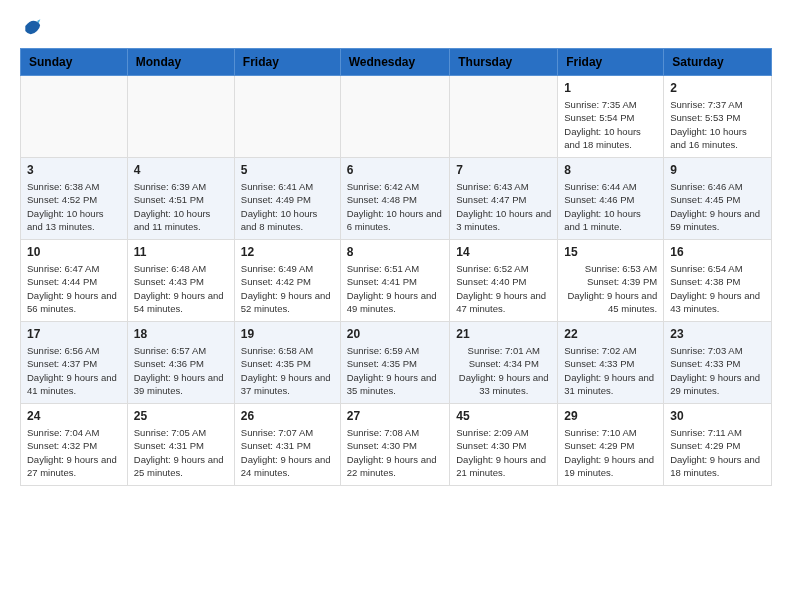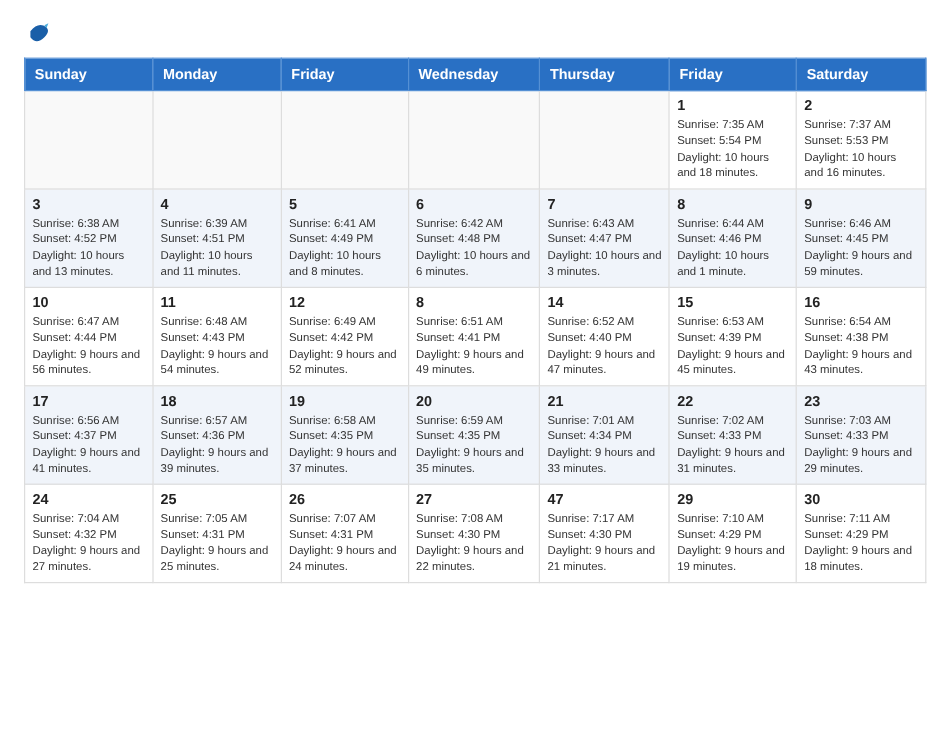--- a/index.html
+++ b/index.html
@@ -50,21 +50,21 @@
       font-size: 14px;
       color: #555;
     }
     .calendar {
       width: 100%;
       border-collapse: collapse;
       border: 1px solid #ccc;
     }
     .calendar th {
       background-color: #2970c4;
-      color: #ffffff;
+      color: #000000;
       font-size: 12px;
       font-weight: bold;
       padding: 6px 8px;
       text-align: left;
       border: 1px solid #5590d4;
     }
     .calendar td {
       vertical-align: top;
       padding: 5px 6px;
       border: 1px solid #ddd;
@@ -214,21 +214,21 @@
 Daylight: 9 hours and 49 minutes.</div>
           </td>
           <td>
             <div class="day-number">14</div>
             <div class="day-info" style="white-space: pre-line;">Sunrise: 6:52 AM
 Sunset: 4:40 PM
 Daylight: 9 hours and 47 minutes.</div>
           </td>
           <td>
             <div class="day-number">15</div>
-            <div class="day-info" style="white-space: pre-line;">Sunrise: 6:53 AM
+            <div class="day-info" style="white-space: pre-line; text-align: right;">Sunrise: 6:53 AM
 Sunset: 4:39 PM
 Daylight: 9 hours and 45 minutes.</div>
           </td>
           <td>
             <div class="day-number">16</div>
             <div class="day-info" style="white-space: pre-line;">Sunrise: 6:54 AM
 Sunset: 4:38 PM
 Daylight: 9 hours and 43 minutes.</div>
           </td>
         </tr>
@@ -252,21 +252,21 @@
 Daylight: 9 hours and 37 minutes.</div>
           </td>
           <td>
             <div class="day-number">20</div>
             <div class="day-info" style="white-space: pre-line;">Sunrise: 6:59 AM
 Sunset: 4:35 PM
 Daylight: 9 hours and 35 minutes.</div>
           </td>
           <td>
             <div class="day-number">21</div>
-            <div class="day-info" style="white-space: pre-line;">Sunrise: 7:01 AM
+            <div class="day-info" style="white-space: pre-line; text-align: center;">Sunrise: 7:01 AM
 Sunset: 4:34 PM
 Daylight: 9 hours and 33 minutes.</div>
           </td>
           <td>
             <div class="day-number">22</div>
             <div class="day-info" style="white-space: pre-line;">Sunrise: 7:02 AM
 Sunset: 4:33 PM
 Daylight: 9 hours and 31 minutes.</div>
           </td>
           <td>
@@ -295,22 +295,22 @@
 Sunset: 4:31 PM
 Daylight: 9 hours and 24 minutes.</div>
           </td>
           <td>
             <div class="day-number">27</div>
             <div class="day-info" style="white-space: pre-line;">Sunrise: 7:08 AM
 Sunset: 4:30 PM
 Daylight: 9 hours and 22 minutes.</div>
           </td>
           <td>
-            <div class="day-number">47</div>
-            <div class="day-info" style="white-space: pre-line;">Sunrise: 7:17 AM
+            <div class="day-number">45</div>
+            <div class="day-info" style="white-space: pre-line;">Sunrise: 2:09 AM
 Sunset: 4:30 PM
 Daylight: 9 hours and 21 minutes.</div>
           </td>
           <td>
             <div class="day-number">29</div>
             <div class="day-info" style="white-space: pre-line;">Sunrise: 7:10 AM
 Sunset: 4:29 PM
 Daylight: 9 hours and 19 minutes.</div>
           </td>
           <td>

